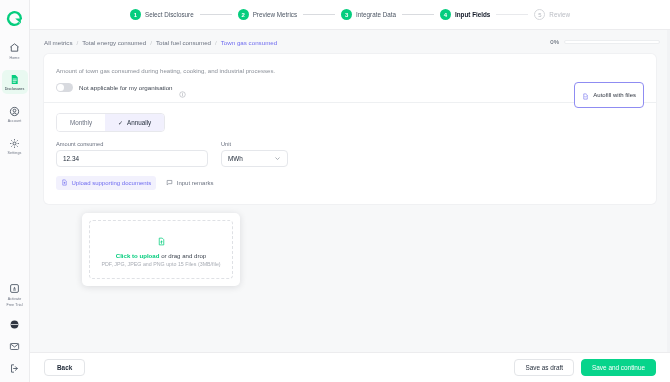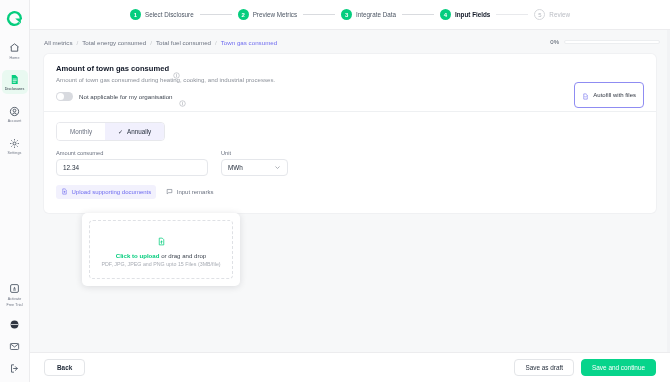--- a/index.html
+++ b/index.html
@@ -289,29 +289,20 @@
 
       <div class="progress-wrap">
         <span class="progress-pct">0%</span>
         <div class="progress-bar">
           <div class="progress-fill" style="width: 0%;"></div>
         </div>
       </div>
     </div>
 
     <div class="card">
-      <div class="card-title-row">
-        <span class="card-title">Amount of town gas consumed</span>
-        <span class="info-ico">
-          <svg width="7" height="7" viewBox="0 0 24 24" fill="none" stroke="#a8acb4" stroke-width="2">
-            <circle cx="12" cy="12" r="9.5"></circle>
-              <path d="M12 10.5v6M12 7.4v.6" stroke-linecap="round"></path>
-          </svg>
-        </span>
-      </div>
       <div class="card-desc">Amount of town gas consumed during heating, cooking, and industrial processes.</div>
 
       <div class="toggle-row">
         <div class="toggle">
           <div class="knob"></div>
         </div>
         <span class="toggle-lbl">Not applicable for my organisation</span>
         <span class="info-ico">
           <svg width="7" height="7" viewBox="0 0 24 24" fill="none" stroke="#a8acb4" stroke-width="2">
             <circle cx="12" cy="12" r="9.5"></circle>

